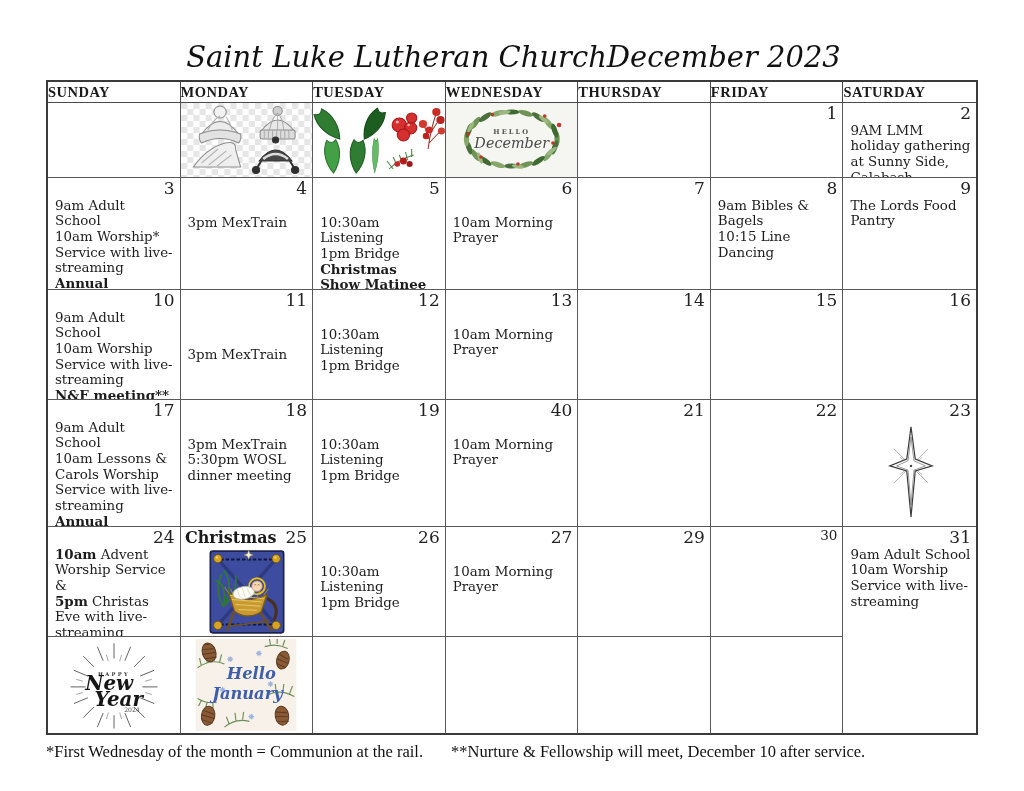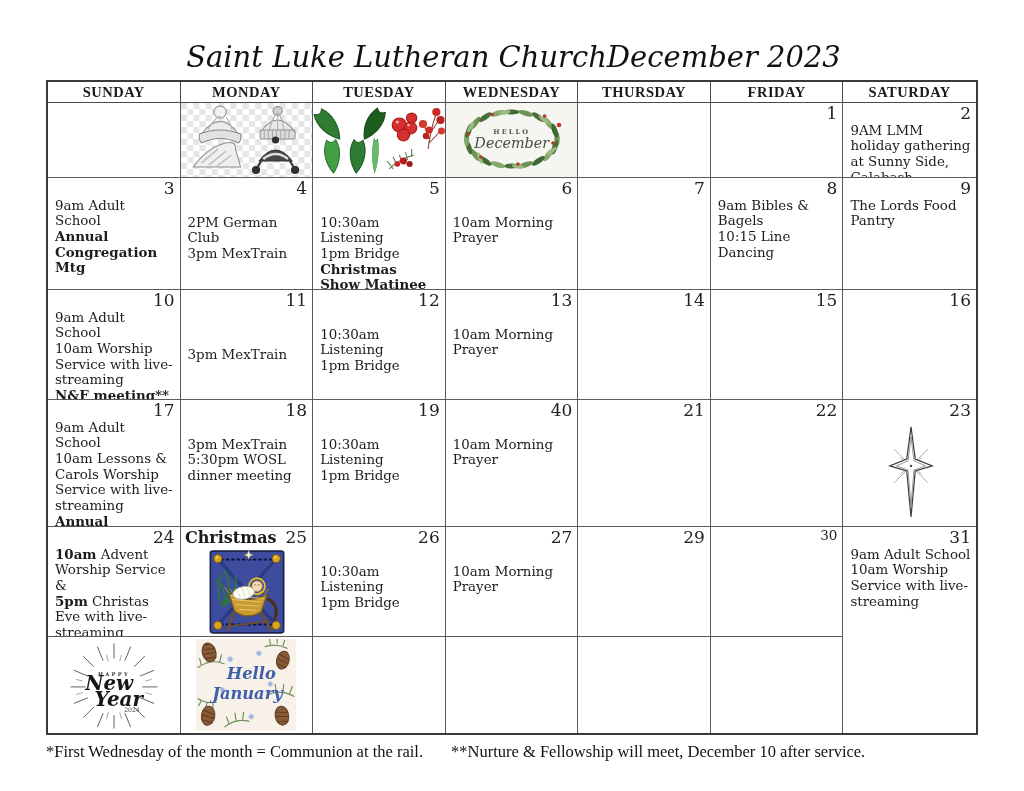--- a/index.html
+++ b/index.html
@@ -2,21 +2,21 @@
 <html><head>
 <meta charset="utf-8">
 <style>
   html,body{margin:0;padding:0;background:#fff;}
   body{width:1024px;height:791px;font-family:"DejaVu Serif",serif;color:#1a1a1a;overflow:hidden;}
   .titlebar{display:flex;justify-content:center;align-items:baseline;padding:40px 100px 6px 103px;}
   .church-name,.month-year{font-style:italic;font-size:29px;color:#111;white-space:nowrap;}
   .calendar{margin-left:46px;width:932px;border:2px solid #3a3a3a;box-sizing:border-box;}
   .grid{display:grid;grid-template-columns:repeat(7,1fr);}
   .hcell{box-sizing:border-box;height:21px;border-right:1px solid #4a4a4a;border-bottom:1px solid #4a4a4a;
-         text-align:center;font-weight:bold;font-size:14.5px;line-height:20px;letter-spacing:.5px;
+         font-weight:bold;font-size:14.5px;line-height:20px;letter-spacing:.5px;
          font-family:"Liberation Serif",serif;}
   .cell{box-sizing:border-box;border-right:1px solid #5a5a5a;border-bottom:1px solid #5a5a5a;
         padding:1px 5px 2px 7px;overflow:hidden;position:relative;background:#fff;}
   .grid > :nth-child(7n){border-right:none;}
   .grid > :nth-last-child(-n+7){border-bottom:none;}
   .h0{height:75px}.h1{height:112px}.h2{height:110px}.h3{height:127px}.h4{height:110px}.h5{height:96px}
   .day-row{display:flex;justify-content:flex-end;align-items:baseline;gap:9px;font-size:17px;line-height:1.1;}
   .day-num{color:#222;}
   .day-num.small{font-size:13.5px;}
   .cell-label{font-weight:bold;font-size:16px;}
@@ -185,29 +185,29 @@
         <div class="events">
           <div class="event-line"><span>9AM LMM holiday gathering at Sunny Side, Calabash</span></div>
         </div>
       </div>
       <div class="cell h1">
         <div class="day-row">
           <span class="day-num">3</span>
         </div>
         <div class="events">
           <div class="event-line"><span>9am Adult School</span></div>
+          <div class="event-line"><span>10am Worship* Service with live-streaming</span></div>
           <div class="event-line"><span class="b">Annual Congregation Mtg</span></div>
         </div>
       </div>
       <div class="cell h1 pad1">
         <div class="day-row">
           <span class="day-num">4</span>
         </div>
         <div class="events">
-          <div class="event-line"><span>2PM German Club</span></div>
           <div class="event-line"><span>3pm MexTrain</span></div>
         </div>
       </div>
       <div class="cell h1 pad1">
         <div class="day-row">
           <span class="day-num">5</span>
         </div>
         <div class="events">
           <div class="event-line"><span>10:30am Listening</span></div>
           <div class="event-line"><span>1pm Bridge</span></div>

